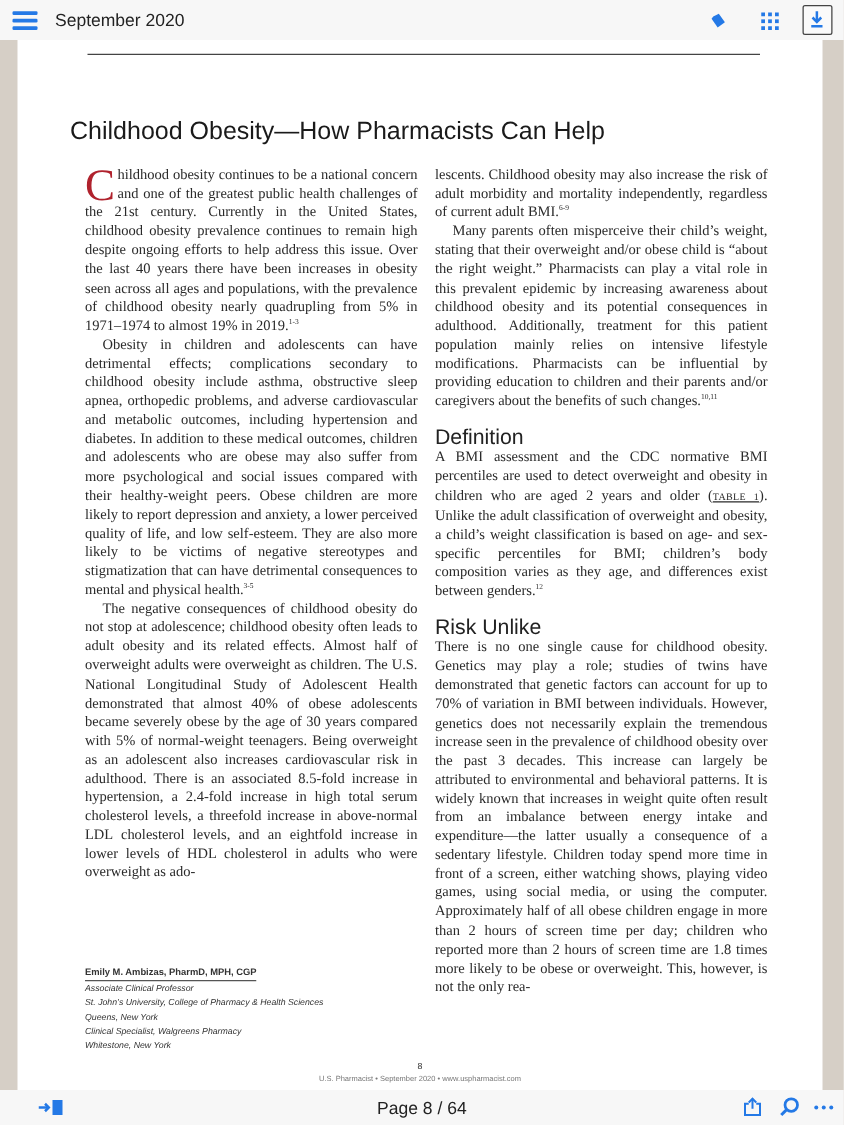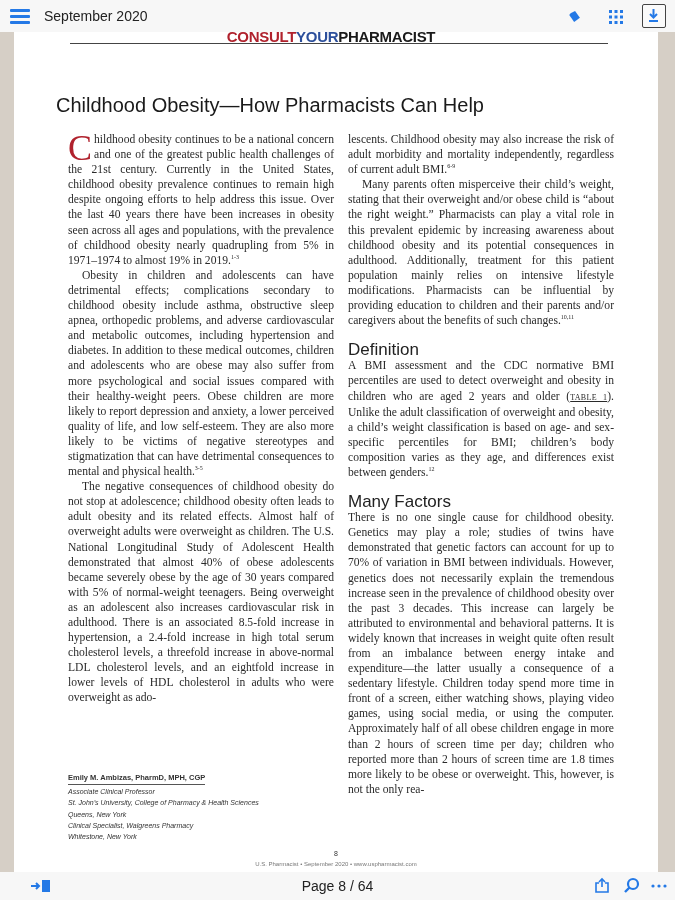--- a/index.html
+++ b/index.html
@@ -107,38 +107,35 @@
     <svg width="21" height="21" viewBox="0 0 21 21">
       <line x1="10.5" y1="4" x2="10.5" y2="12" stroke="#2479e6" stroke-width="2"></line>
       <polyline points="7,9 10.5,12.5 14,9" fill="none" stroke="#2479e6" stroke-width="2"></polyline>
       <line x1="6" y1="16" x2="15" y2="16" stroke="#2479e6" stroke-width="2"></line>
     </svg>
   </div>
 </div>
 
 <div class="page">
   <div class="banner-rule"></div>
-  <div class="banner">
-    <span class="c1">CONSULT</span><span class="c2">YOUR</span><span class="c3">PHARMACIST</span>
-  </div>
 
   <div class="article-title">Childhood Obesity—How Pharmacists Can Help</div>
 
   <div class="col col-left">
     <p class="first"><span class="dropcap">C</span><span>hildhood obesity continues to be a national concern and one of the greatest public health challenges of the 21st century. Currently in the United States, childhood obesity prevalence continues to remain high despite ongoing efforts to help address this issue. Over the last 40 years there have been increases in obesity seen across all ages and populations, with the prevalence of childhood obesity nearly quadrupling from 5% in 1971–1974 to almost 19% in 2019.</span><sup>1-3</sup></p>
     <p><span>Obesity in children and adolescents can have detrimental effects; complications secondary to childhood obesity include asthma, obstructive sleep apnea, orthopedic problems, and adverse cardiovascular and metabolic outcomes, including hypertension and diabetes. In addition to these medical outcomes, children and adolescents who are obese may also suffer from more psychological and social issues compared with their healthy-weight peers. Obese children are more likely to report depression and anxiety, a lower perceived quality of life, and low self-esteem. They are also more likely to be victims of negative stereotypes and stigmatization that can have detrimental consequences to mental and physical health.</span><sup>3-5</sup></p>
     <p><span>The negative consequences of childhood obesity do not stop at adolescence; childhood obesity often leads to adult obesity and its related effects. Almost half of overweight adults were overweight as children. The U.S. National Longitudinal Study of Adolescent Health demonstrated that almost 40% of obese adolescents became severely obese by the age of 30 years compared with 5% of normal-weight teenagers. Being overweight as an adolescent also increases cardiovascular risk in adulthood. There is an associated 8.5-fold increase in hypertension, a 2.4-fold increase in high total serum cholesterol levels, a threefold increase in above-normal LDL cholesterol levels, and an eightfold increase in lower levels of HDL cholesterol in adults who were overweight as ado-</span></p>
   </div>
 
   <div class="col col-right">
     <p class="first"><span>lescents. Childhood obesity may also increase the risk of adult morbidity and mortality independently, regardless of current adult BMI.</span><sup>6-9</sup></p>
     <p><span>Many parents often misperceive their child’s weight, stating that their overweight and/or obese child is “about the right weight.” Pharmacists can play a vital role in this prevalent epidemic by increasing awareness about childhood obesity and its potential consequences in adulthood. Additionally, treatment for this patient population mainly relies on intensive lifestyle modifications. Pharmacists can be influential by providing education to children and their parents and/or caregivers about the benefits of such changes.</span><sup>10,11</sup></p>
     <div class="sec-head">Definition</div>
     <p class="first"><span>A BMI assessment and the CDC normative BMI percentiles are used to detect overweight and obesity in children who are aged 2 years and older (</span><span class="sc">TABLE 1</span><span>). Unlike the adult classification of overweight and obesity, a child’s weight classification is based on age- and sex-specific percentiles for BMI; children’s body composition varies as they age, and differences exist between genders.</span><sup>12</sup></p>
-    <div class="sec-head">Many Factors</div>
+    <div class="sec-head">Risk Unlike</div>
     <p class="first"><span>There is no one single cause for childhood obesity. Genetics may play a role; studies of twins have demonstrated that genetic factors can account for up to 70% of variation in BMI between individuals. However, genetics does not necessarily explain the tremendous increase seen in the prevalence of childhood obesity over the past 3 decades. This increase can largely be attributed to environmental and behavioral patterns. It is widely known that increases in weight quite often result from an imbalance between energy intake and expenditure—the latter usually a consequence of a sedentary lifestyle. Children today spend more time in front of a screen, either watching shows, playing video games, using social media, or using the computer. Approximately half of all obese children engage in more than 2 hours of screen time per day; children who reported more than 2 hours of screen time are 1.8 times more likely to be obese or overweight. This, however, is not the only rea-</span></p>
   </div>
 
   <div class="author">
     <div class="name">Emily M. Ambizas, PharmD, MPH, CGP</div>
     <div class="line">Associate Clinical Professor</div>
     <div class="line">St. John’s University, College of Pharmacy &amp; Health Sciences</div>
     <div class="line">Queens, New York</div>
     <div class="line">Clinical Specialist, Walgreens Pharmacy</div>
     <div class="line">Whitestone, New York</div>

